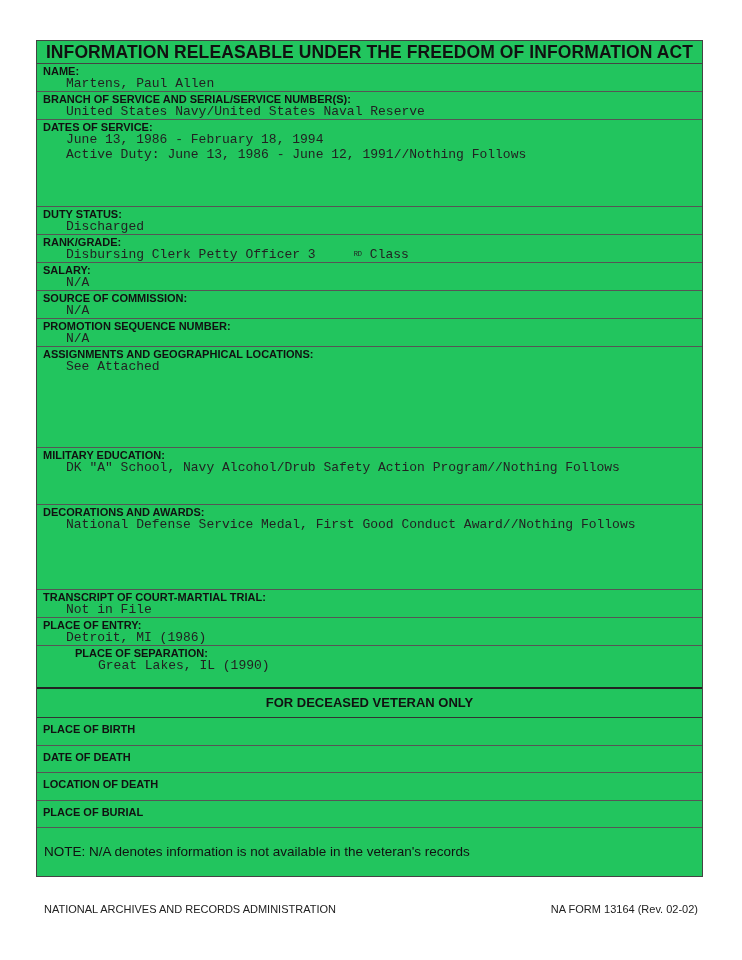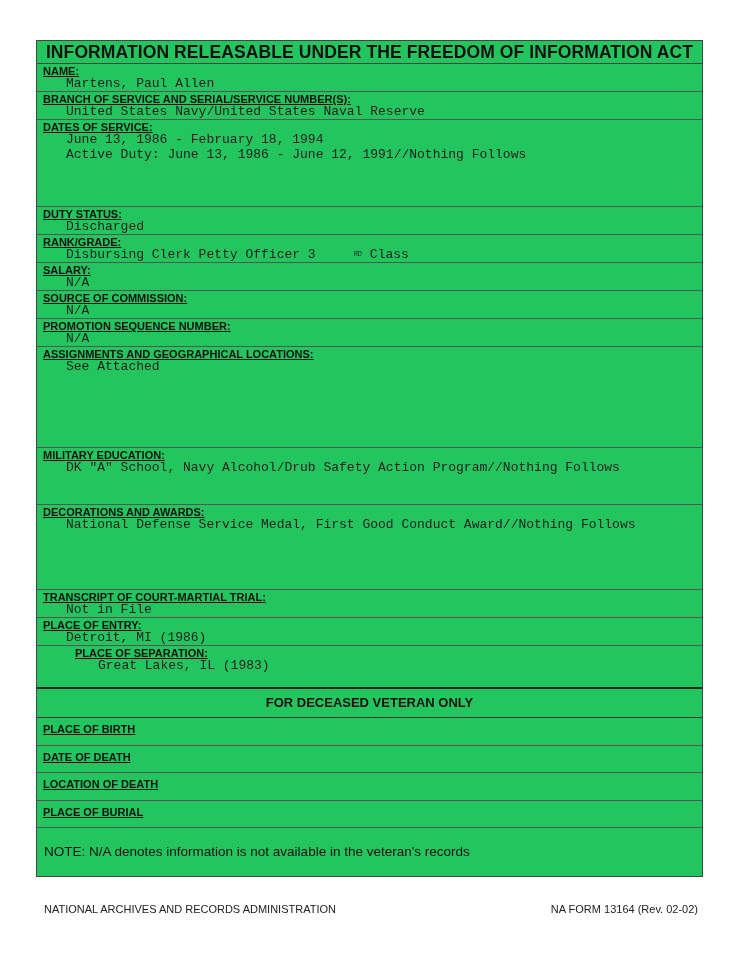--- a/index.html
+++ b/index.html
@@ -41,21 +41,20 @@
       position: relative;
     }
     .field:last-child { border-bottom: none; }
     .field-label {
       font-weight: bold;
       font-size: 11px;
       line-height: 12px;
       padding-top: 1px;
       color: #111;
       display: block;
-      text-decoration: underline;
     }
     .field-value {
       font-family: "Liberation Mono", monospace;
       font-size: 13px;
       line-height: 14.5px;
       padding-left: 23px;
       color: #222;
       white-space: pre;
       display: block;
     }
@@ -176,21 +175,21 @@
   </div>
 
 
   <div class="field h28">
     <span class="field-label">PLACE OF ENTRY:</span>
     <span class="field-value">Detroit, MI (1986)</span>
   </div>
 
   <div class="field h-last" style="border-bottom:none;margin-left:32px;">
     <span class="field-label">PLACE OF SEPARATION:</span>
-    <span class="field-value">Great Lakes, IL (1983)</span>
+    <span class="field-value">Great Lakes, IL (1990)</span>
   </div>
 
   <div class="deceased-header">FOR DECEASED VETERAN ONLY</div>
 
   <div class="dfield">
     <span class="field-label">PLACE OF BIRTH</span>
   </div>
   <div class="dfield">
     <span class="field-label">DATE OF DEATH</span>
   </div>

